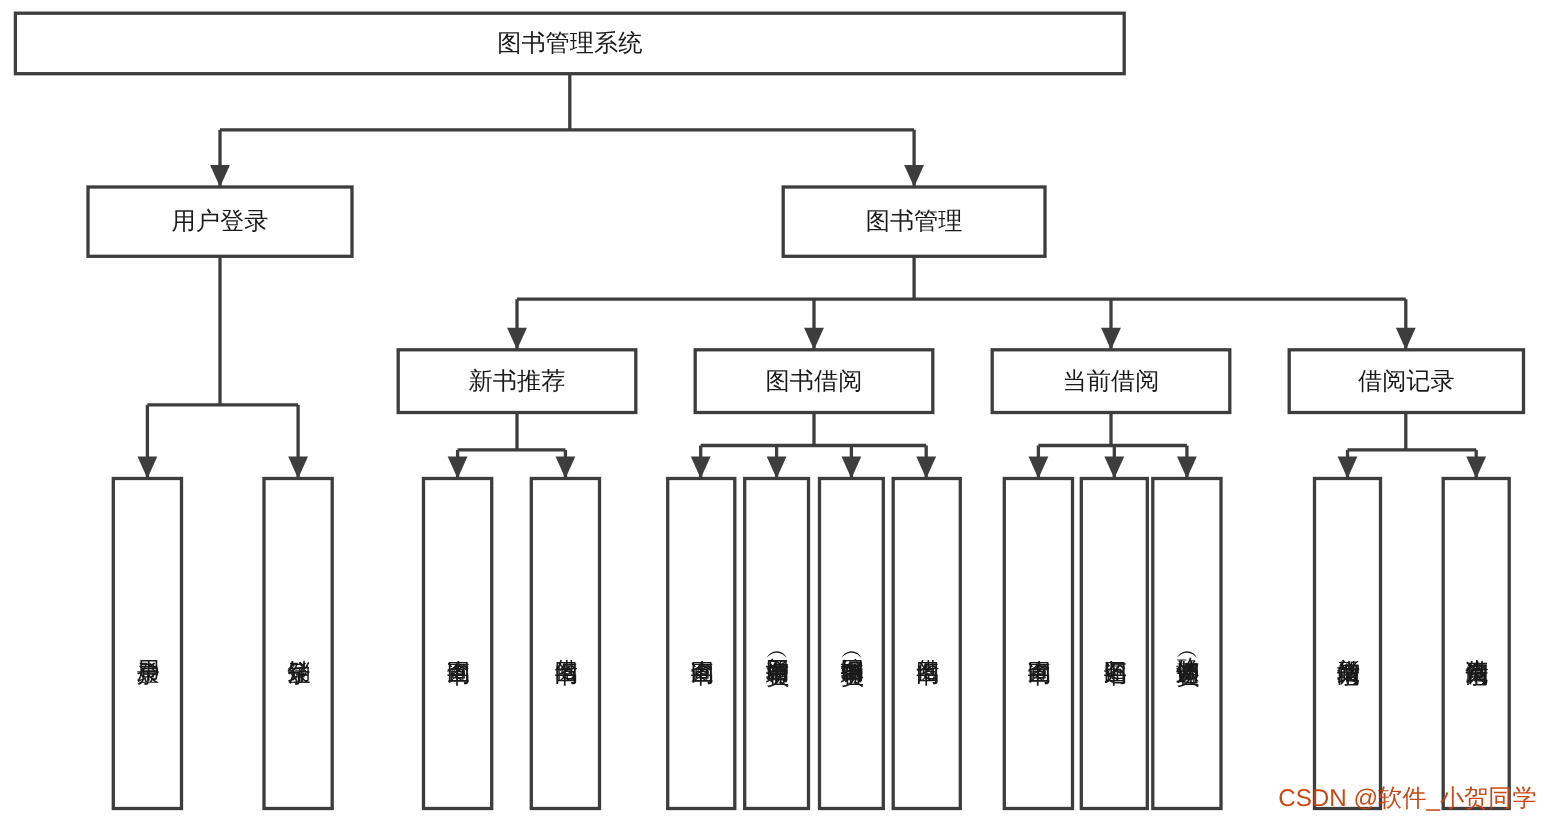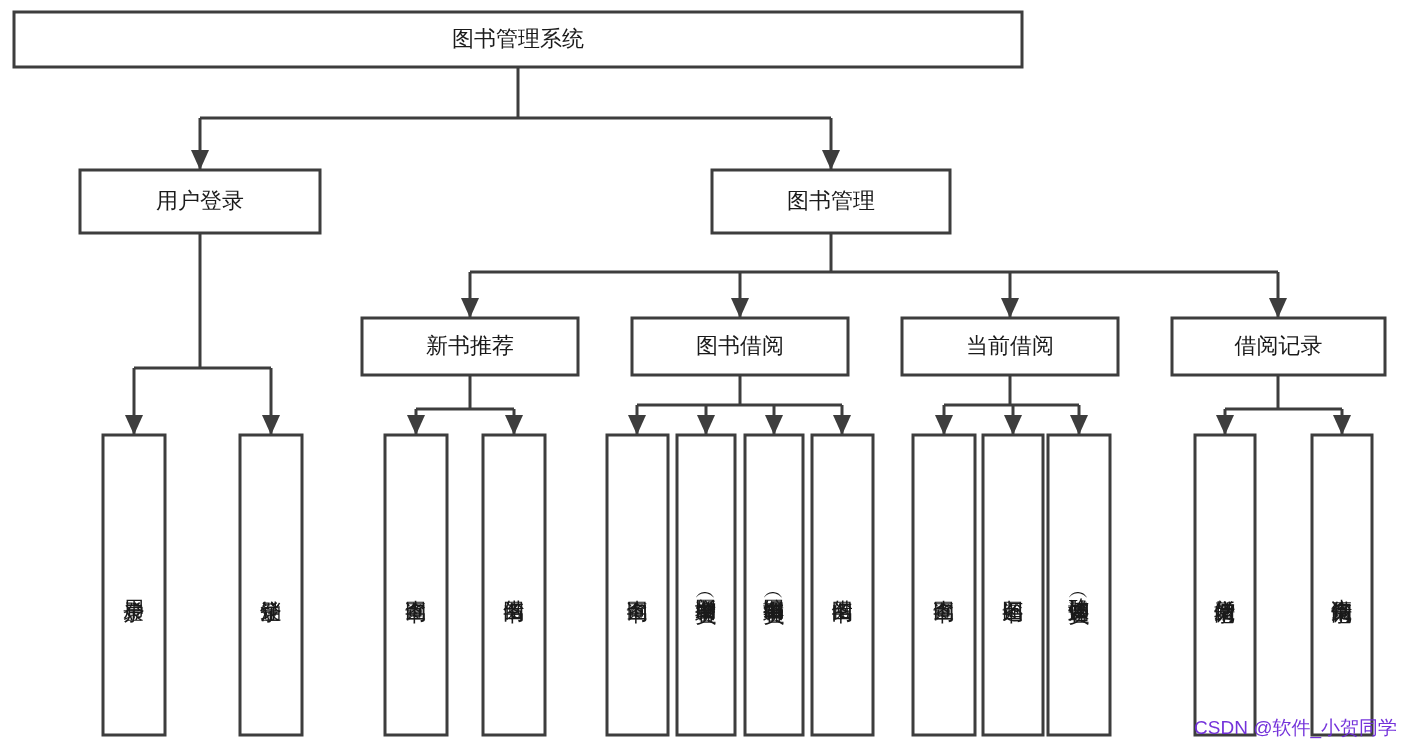--- a/index.html
+++ b/index.html
@@ -62,22 +62,22 @@
     text-orientation: upright;
     letter-spacing: 1px;
     white-space: nowrap;
     pointer-events: none;
   }
   .watermark {
     position: absolute;
     right: 8px;
     bottom: 6px;
     font-family: "Liberation Sans", "DejaVu Sans", sans-serif;
-    font-size: 19px;
-    color: #6d28d9;
+    font-size: 22px;
+    color: #c2410c;
     white-space: nowrap;
     opacity: 0.95;
   }
 </style>
 </head>
 <body>
 
 <div id="diagram-root">
 
   <svg class="diagram-canvas" viewBox="0 0 1405 747" xmlns="http://www.w3.org/2000/svg">

